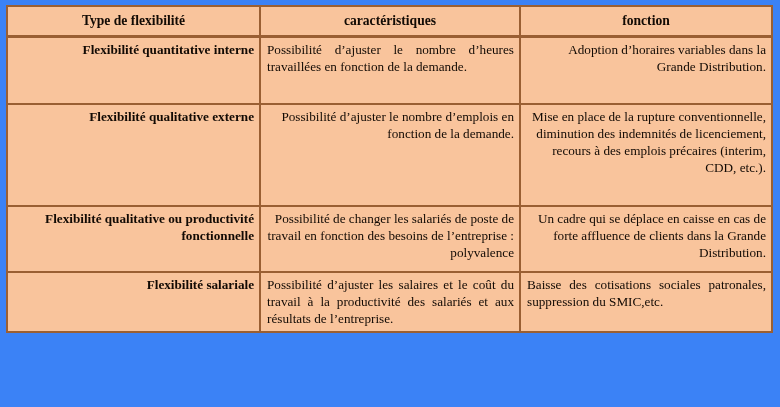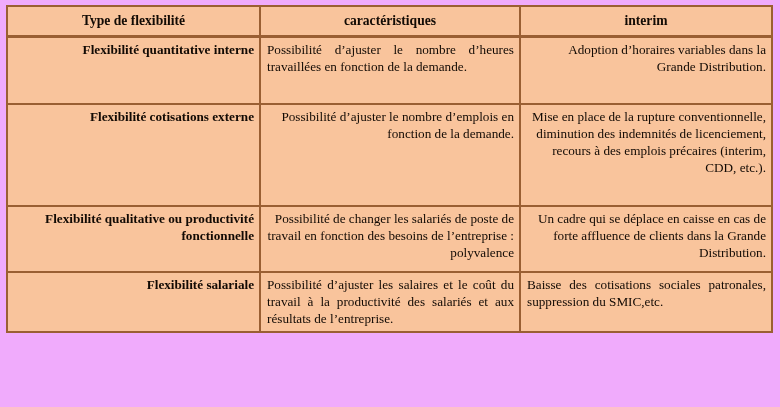--- a/index.html
+++ b/index.html
@@ -10,21 +10,21 @@
   body {
     width: 780px;
     height: 407px;
     overflow: hidden;
     font-family: "Liberation Serif", "DejaVu Serif", serif;
   }
   #page {
     position: relative;
     width: 780px;
     height: 407px;
-    background: #f0abfc;
+    background: #3b82f6;
     box-sizing: border-box;
   }
   table.flex-table {
     position: absolute;
     left: 6px;
     top: 5px;
     width: 765px;
     border-collapse: collapse;
     table-layout: fixed;
     background: #f9c49c;
@@ -81,31 +81,31 @@
   <table class="flex-table">
     <colgroup>
       <col class="c1">
       <col class="c2">
       <col class="c3">
     </colgroup>
     <thead>
       <tr>
         <th>Type de flexibilité</th>
         <th>caractéristiques</th>
-        <th>interim</th>
+        <th>fonction</th>
       </tr>
     </thead>
     <tbody>
       <tr class="r1">
         <td class="col-type">Flexibilité quantitative interne</td>
         <td class="col-car justify">Possibilité d’ajuster le nombre d’heures travaillées en fonction de la demande.</td>
         <td class="col-ex">Adoption d’horaires variables dans la Grande Distribution.</td>
       </tr>
       <tr class="r2">
-        <td class="col-type">Flexibilité cotisations externe</td>
+        <td class="col-type">Flexibilité qualitative externe</td>
         <td class="col-car">Possibilité d’ajuster le nombre d’emplois en fonction de la demande.</td>
         <td class="col-ex">Mise en place de la rupture conventionnelle, diminution des indemnités de licenciement, recours à des emplois précaires (interim, CDD, etc.).</td>
       </tr>
       <tr class="r4">
         <td class="col-type">Flexibilité qualitative ou productivité fonctionnelle</td>
         <td class="col-car">Possibilité de changer les salariés de poste de travail en fonction des besoins de l’entreprise : polyvalence</td>
         <td class="col-ex">Un cadre qui se déplace en caisse en cas de forte affluence de clients dans la Grande Distribution.</td>
       </tr>
       <tr class="r5">
         <td class="col-type">Flexibilité salariale</td>

